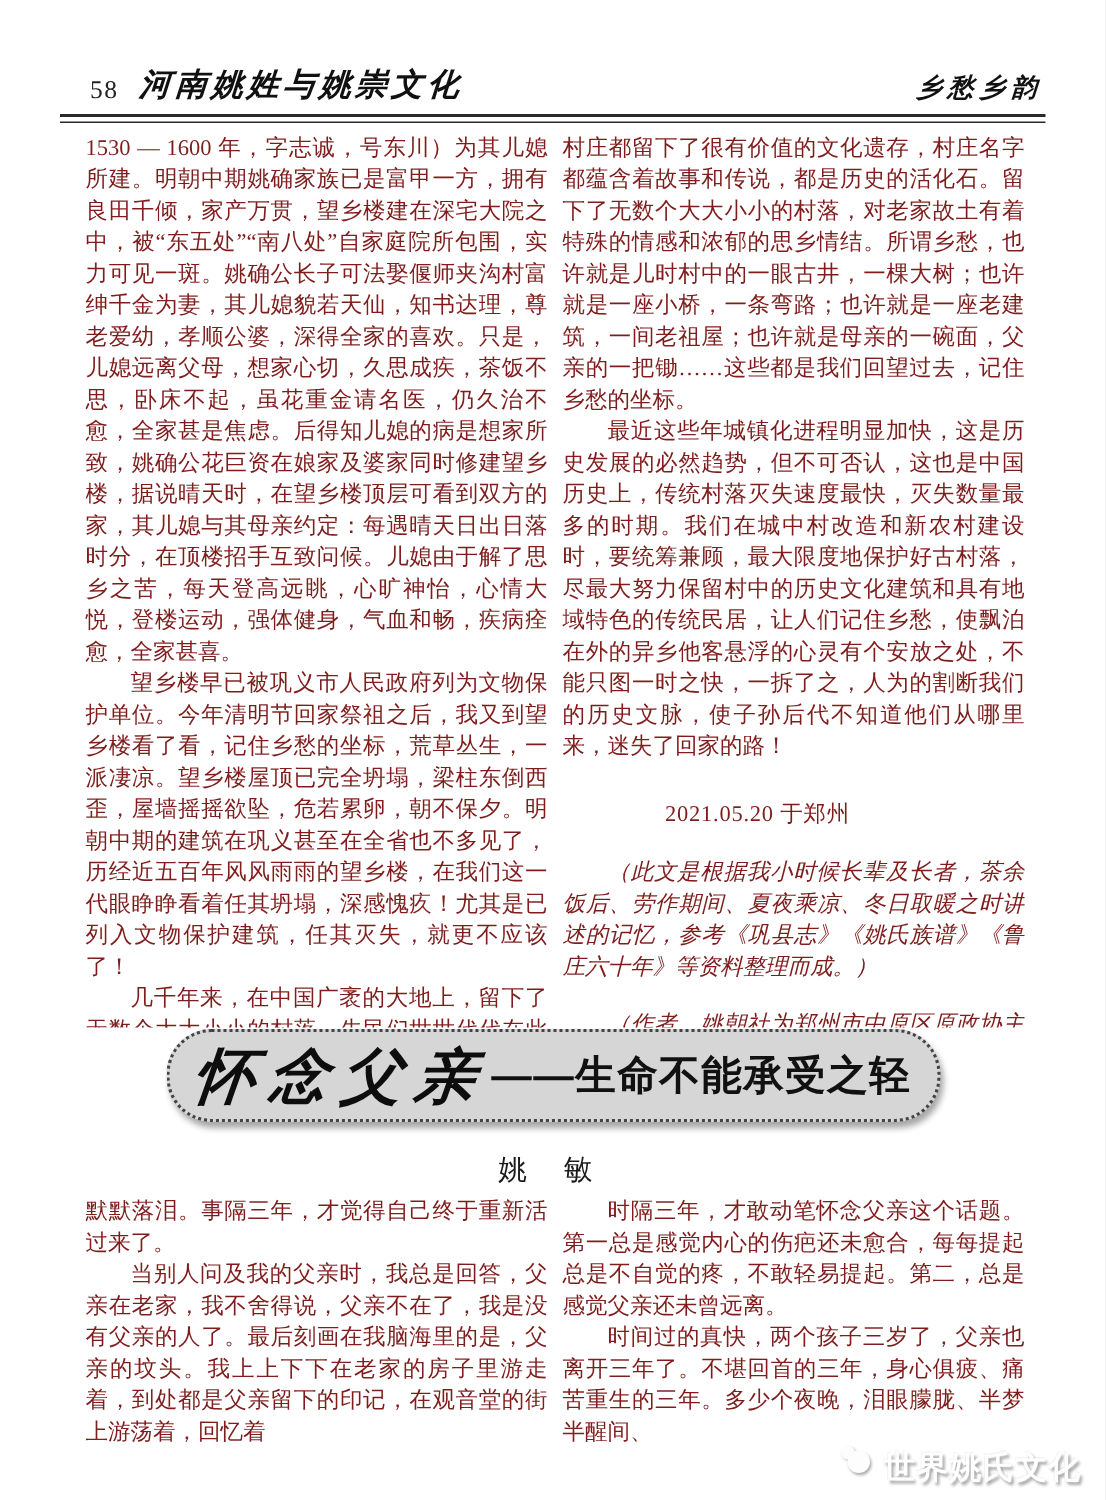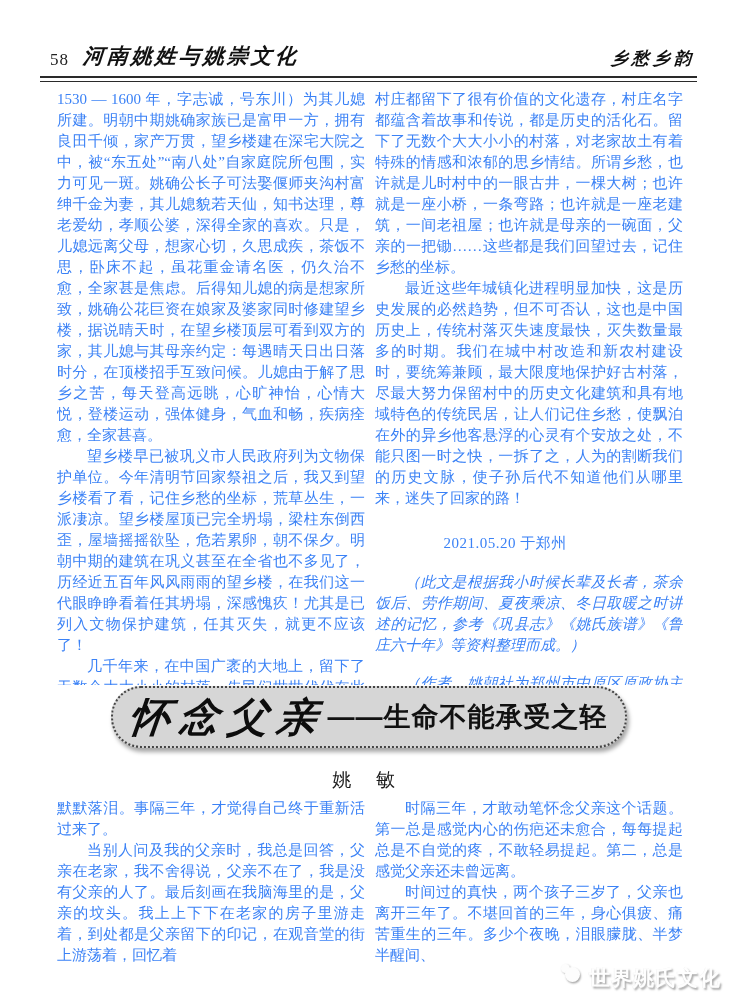--- a/index.html
+++ b/index.html
@@ -4,21 +4,21 @@
 <style>
   html,body{margin:0;padding:0;background:#e8e8e8;}
   .page{
     position:relative;width:737px;height:1000px;background:#ffffff;
     margin:0 auto;overflow:hidden;
     font-family:"Liberation Serif","DejaVu Serif",serif;
     color:#1e1e1e;
   }
   
   .header{
-    position:absolute;top:42px;left:50px;right:42px;
+    position:absolute;top:42px;left:60px;right:42px;
     display:flex;align-items:flex-end;
   }
   .page-num{font-size:17px;color:#222;letter-spacing:1px;}
   .journal-title{
     margin-left:14px;font-size:21px;font-weight:bold;font-style:italic;
     letter-spacing:3px;color:#111;transform:skewX(-4deg);
   }
   .header-spacer{flex:1;}
   .section-label{
     font-size:17px;font-weight:bold;font-style:italic;letter-spacing:4px;color:#111;
@@ -27,21 +27,21 @@
   .header-rule{
     position:absolute;top:76px;left:40px;right:40px;height:3px;
     border-top:2.5px solid #2a2a2a;border-bottom:1px solid #2a2a2a;
   }
   
   .columns{position:absolute;left:57px;width:626px;display:flex;gap:10px;}
   .col{flex:0 0 308px;width:308px;text-align:justify;}
   .columns.upper{top:89px;height:596px;overflow:hidden;}
   .columns.lower{top:798px;height:178px;overflow:hidden;}
   .col p{
-    margin:0;font-size:15px;line-height:21px;color:#3b82f6;
+    margin:0;font-size:15px;line-height:21px;color:#7f1d1d;
     text-justify:inter-ideograph;
   }
   .col p.indent{text-indent:2em;}
   .dateline{
     margin-top:24px !important;text-align:center;padding-right:48px;
     font-size:15px;letter-spacing:0.5px;
   }
   .kai{
     font-style:italic;
     font-family:"Liberation Serif","DejaVu Serif",serif;

